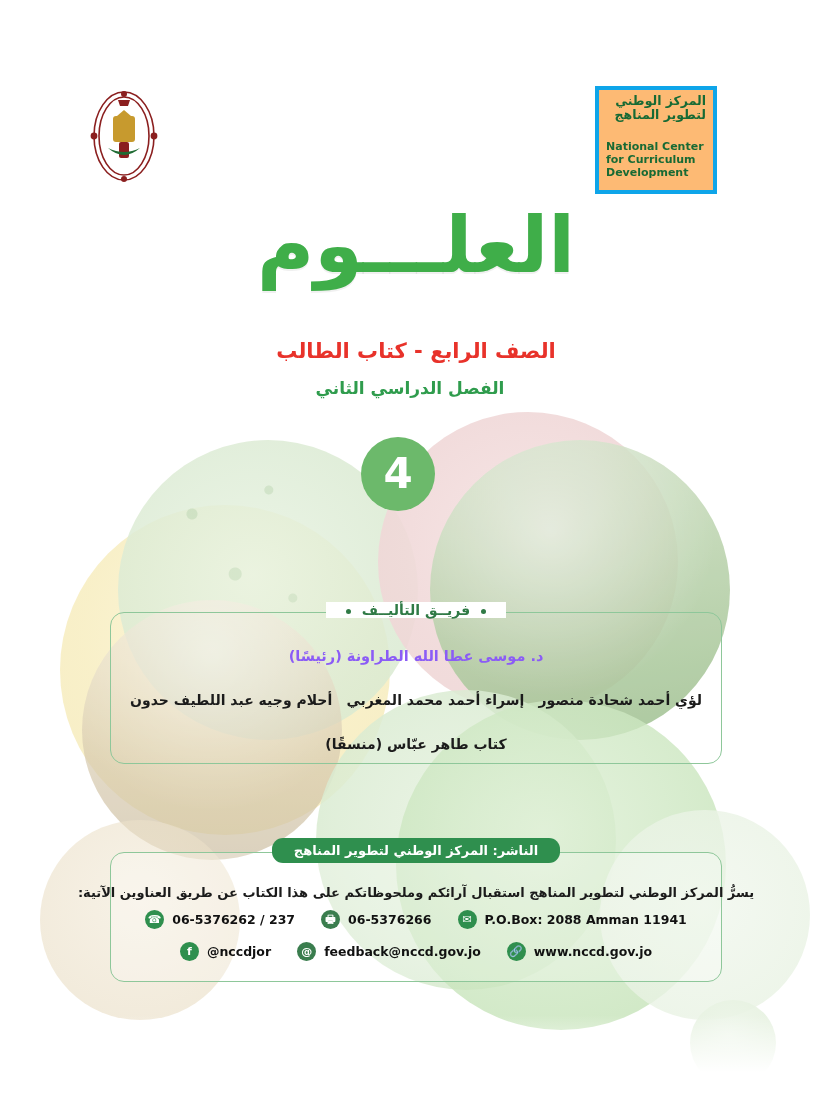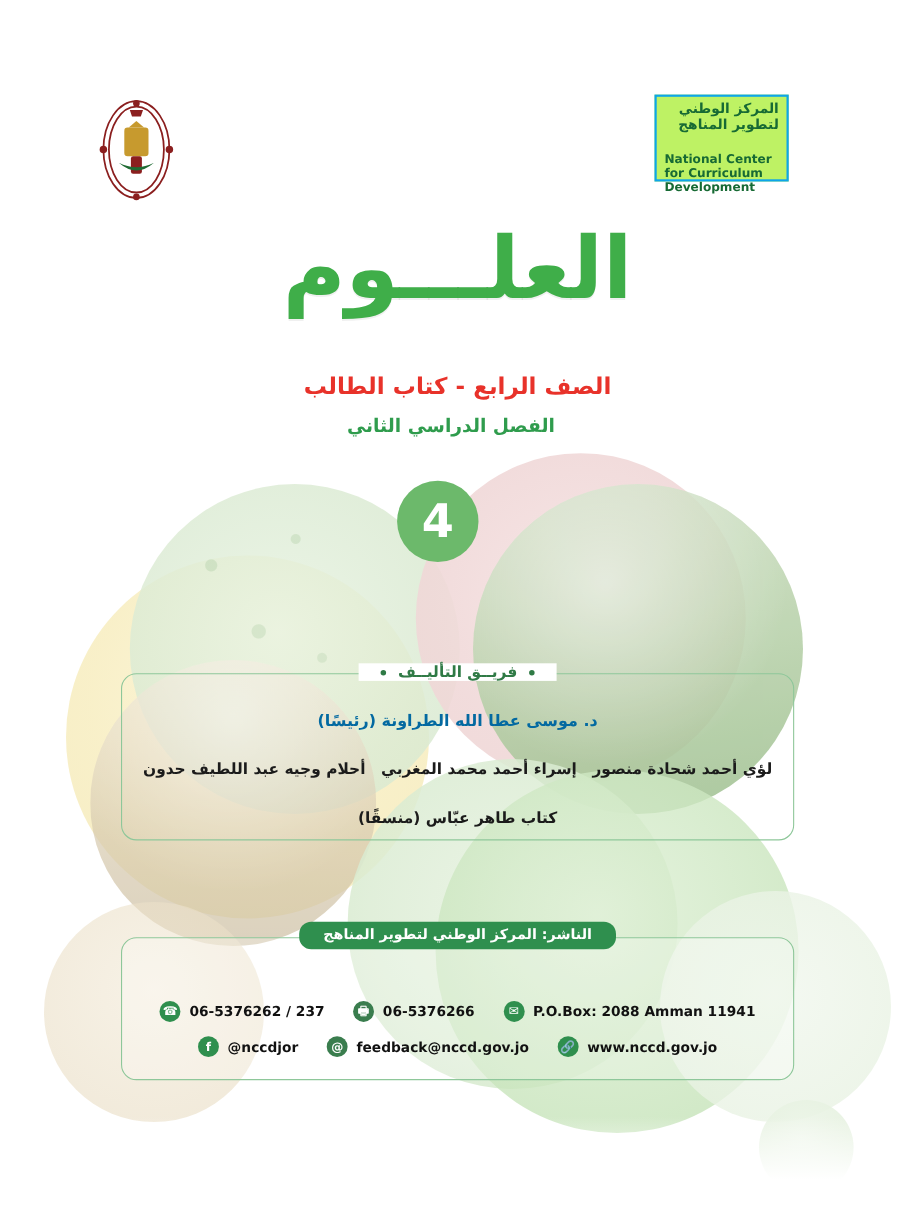--- a/index.html
+++ b/index.html
@@ -113,23 +113,23 @@
   .crest {
     position: absolute;
     left: 78px; top: 86px;
     width: 92px; height: 100px;
   }
   .crest svg { display:block; }
 
   .ncdd-logo {
     position: absolute;
     left: 595px; top: 86px;
-    width: 122px; height: 79px;
-    border: 2px solid #0ea5e9;
-    background: #bef264;
+    width: 122px; height: 108px;
+    border: 4px solid #0ea5e9;
+    background: #fdba74;
     box-sizing: border-box;
     padding: 4px 7px 3px 7px;
   }
   .ncdd-ar {
     direction: rtl;
     text-align: right;
     color: #176a34;
     font-size: 12.5px;
     font-weight: bold;
     line-height: 1.15;
@@ -216,21 +216,21 @@
     width: 5px; height: 5px;
     border-radius: 50%;
     background: #2f7a45;
     vertical-align: middle;
     margin: 0 6px;
   }
   .author-lead {
     position: absolute;
     left: 0; right: 0; top: 648px;
     text-align: center;
-    color: #0369a1;
+    color: #8b5cf6;
     font-size: 14.5px;
     font-weight: bold;
   }
   .author-row {
     position: absolute;
     left: 130px; width: 572px; top: 692px;
     display: flex;
     justify-content: space-between;
     color: #1b1b1b;
     font-size: 14px;
@@ -387,20 +387,21 @@
     <span>لؤي أحمد شحادة منصور</span>
     <span>إسراء أحمد محمد المغربي</span>
     <span>أحلام وجيه عبد اللطيف حدون</span>
   </div>
   <div class="author-coord">كتاب طاهر عبّاس (منسقًا)</div>
 
   <div class="pub-box"></div>
   <div class="pub-badge">
     <span class="badge-inner">الناشر: المركز الوطني لتطوير المناهج</span>
   </div>
+  <div class="pub-note">يسرُّ المركز الوطني لتطوير المناهج استقبال آرائكم وملحوظاتكم على هذا الكتاب عن طريق العناوين الآتية:</div>
 
   <div class="contact-row contact-row-1">
     <span class="contact-item">
       <span class="ico ico-green">☎</span>
       <span>06-5376262 / 237</span>
     </span>
     <span class="contact-item">
       <span class="ico ico-dark">🖶</span>
       <span>06-5376266</span>
     </span>

